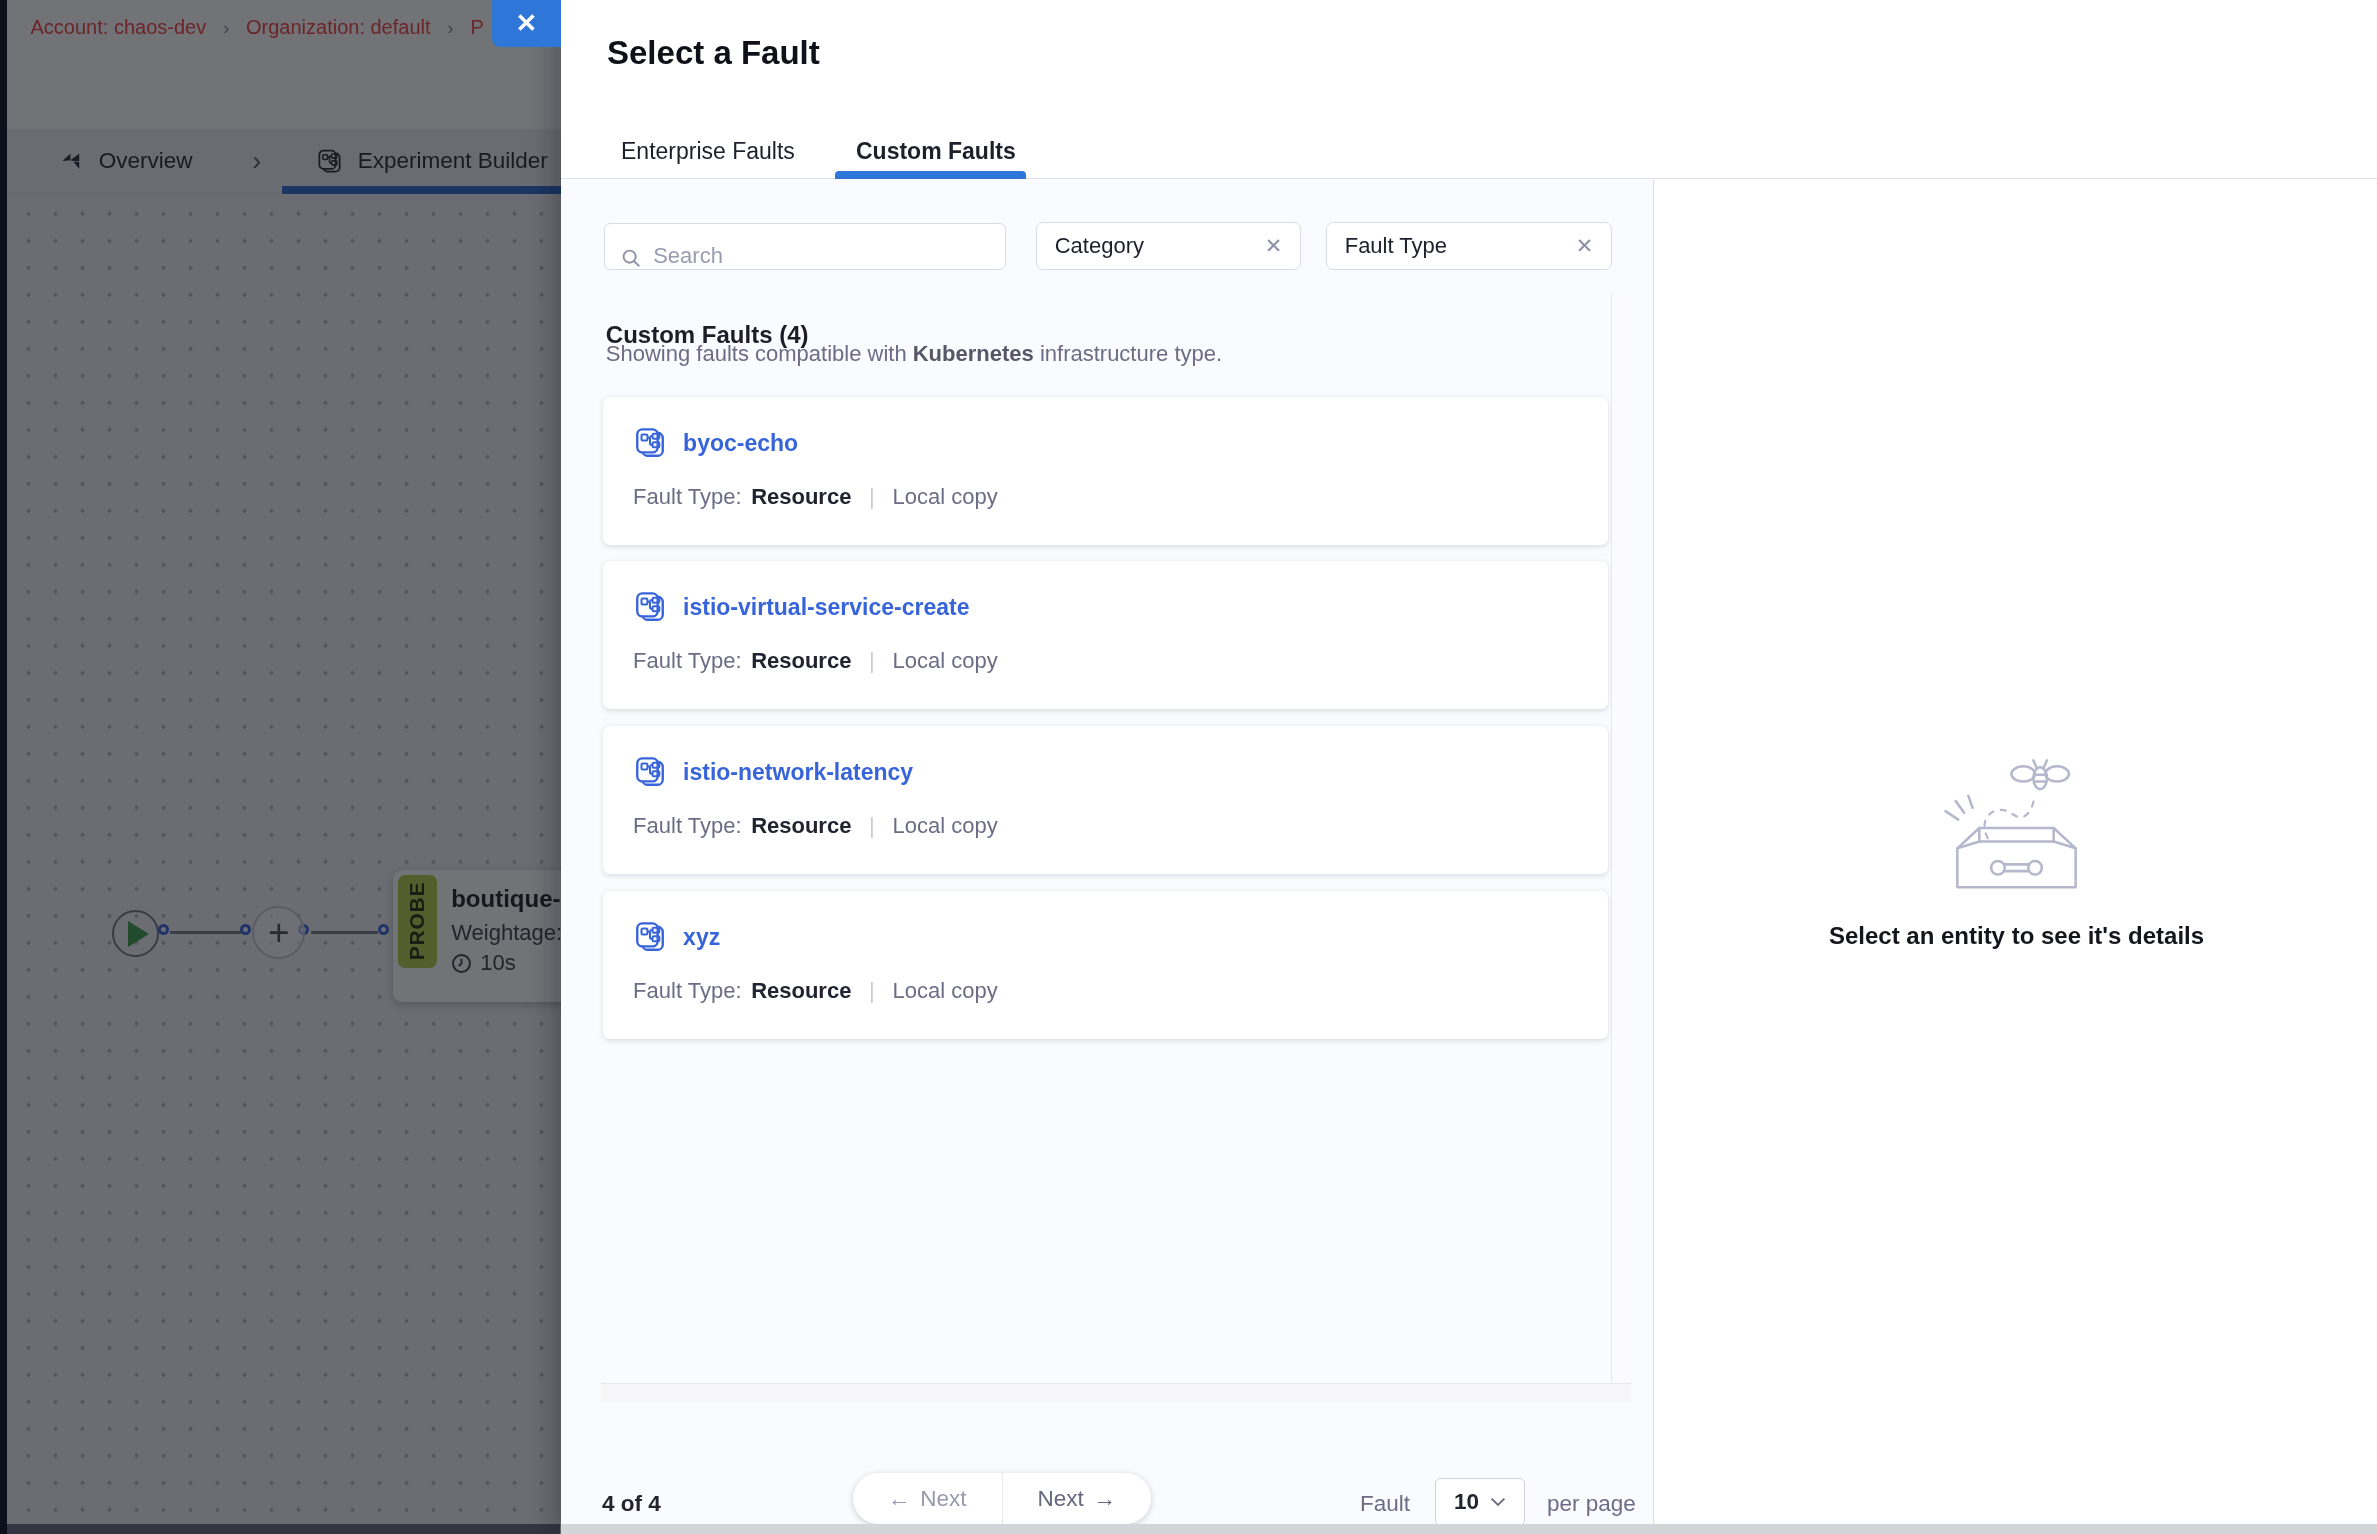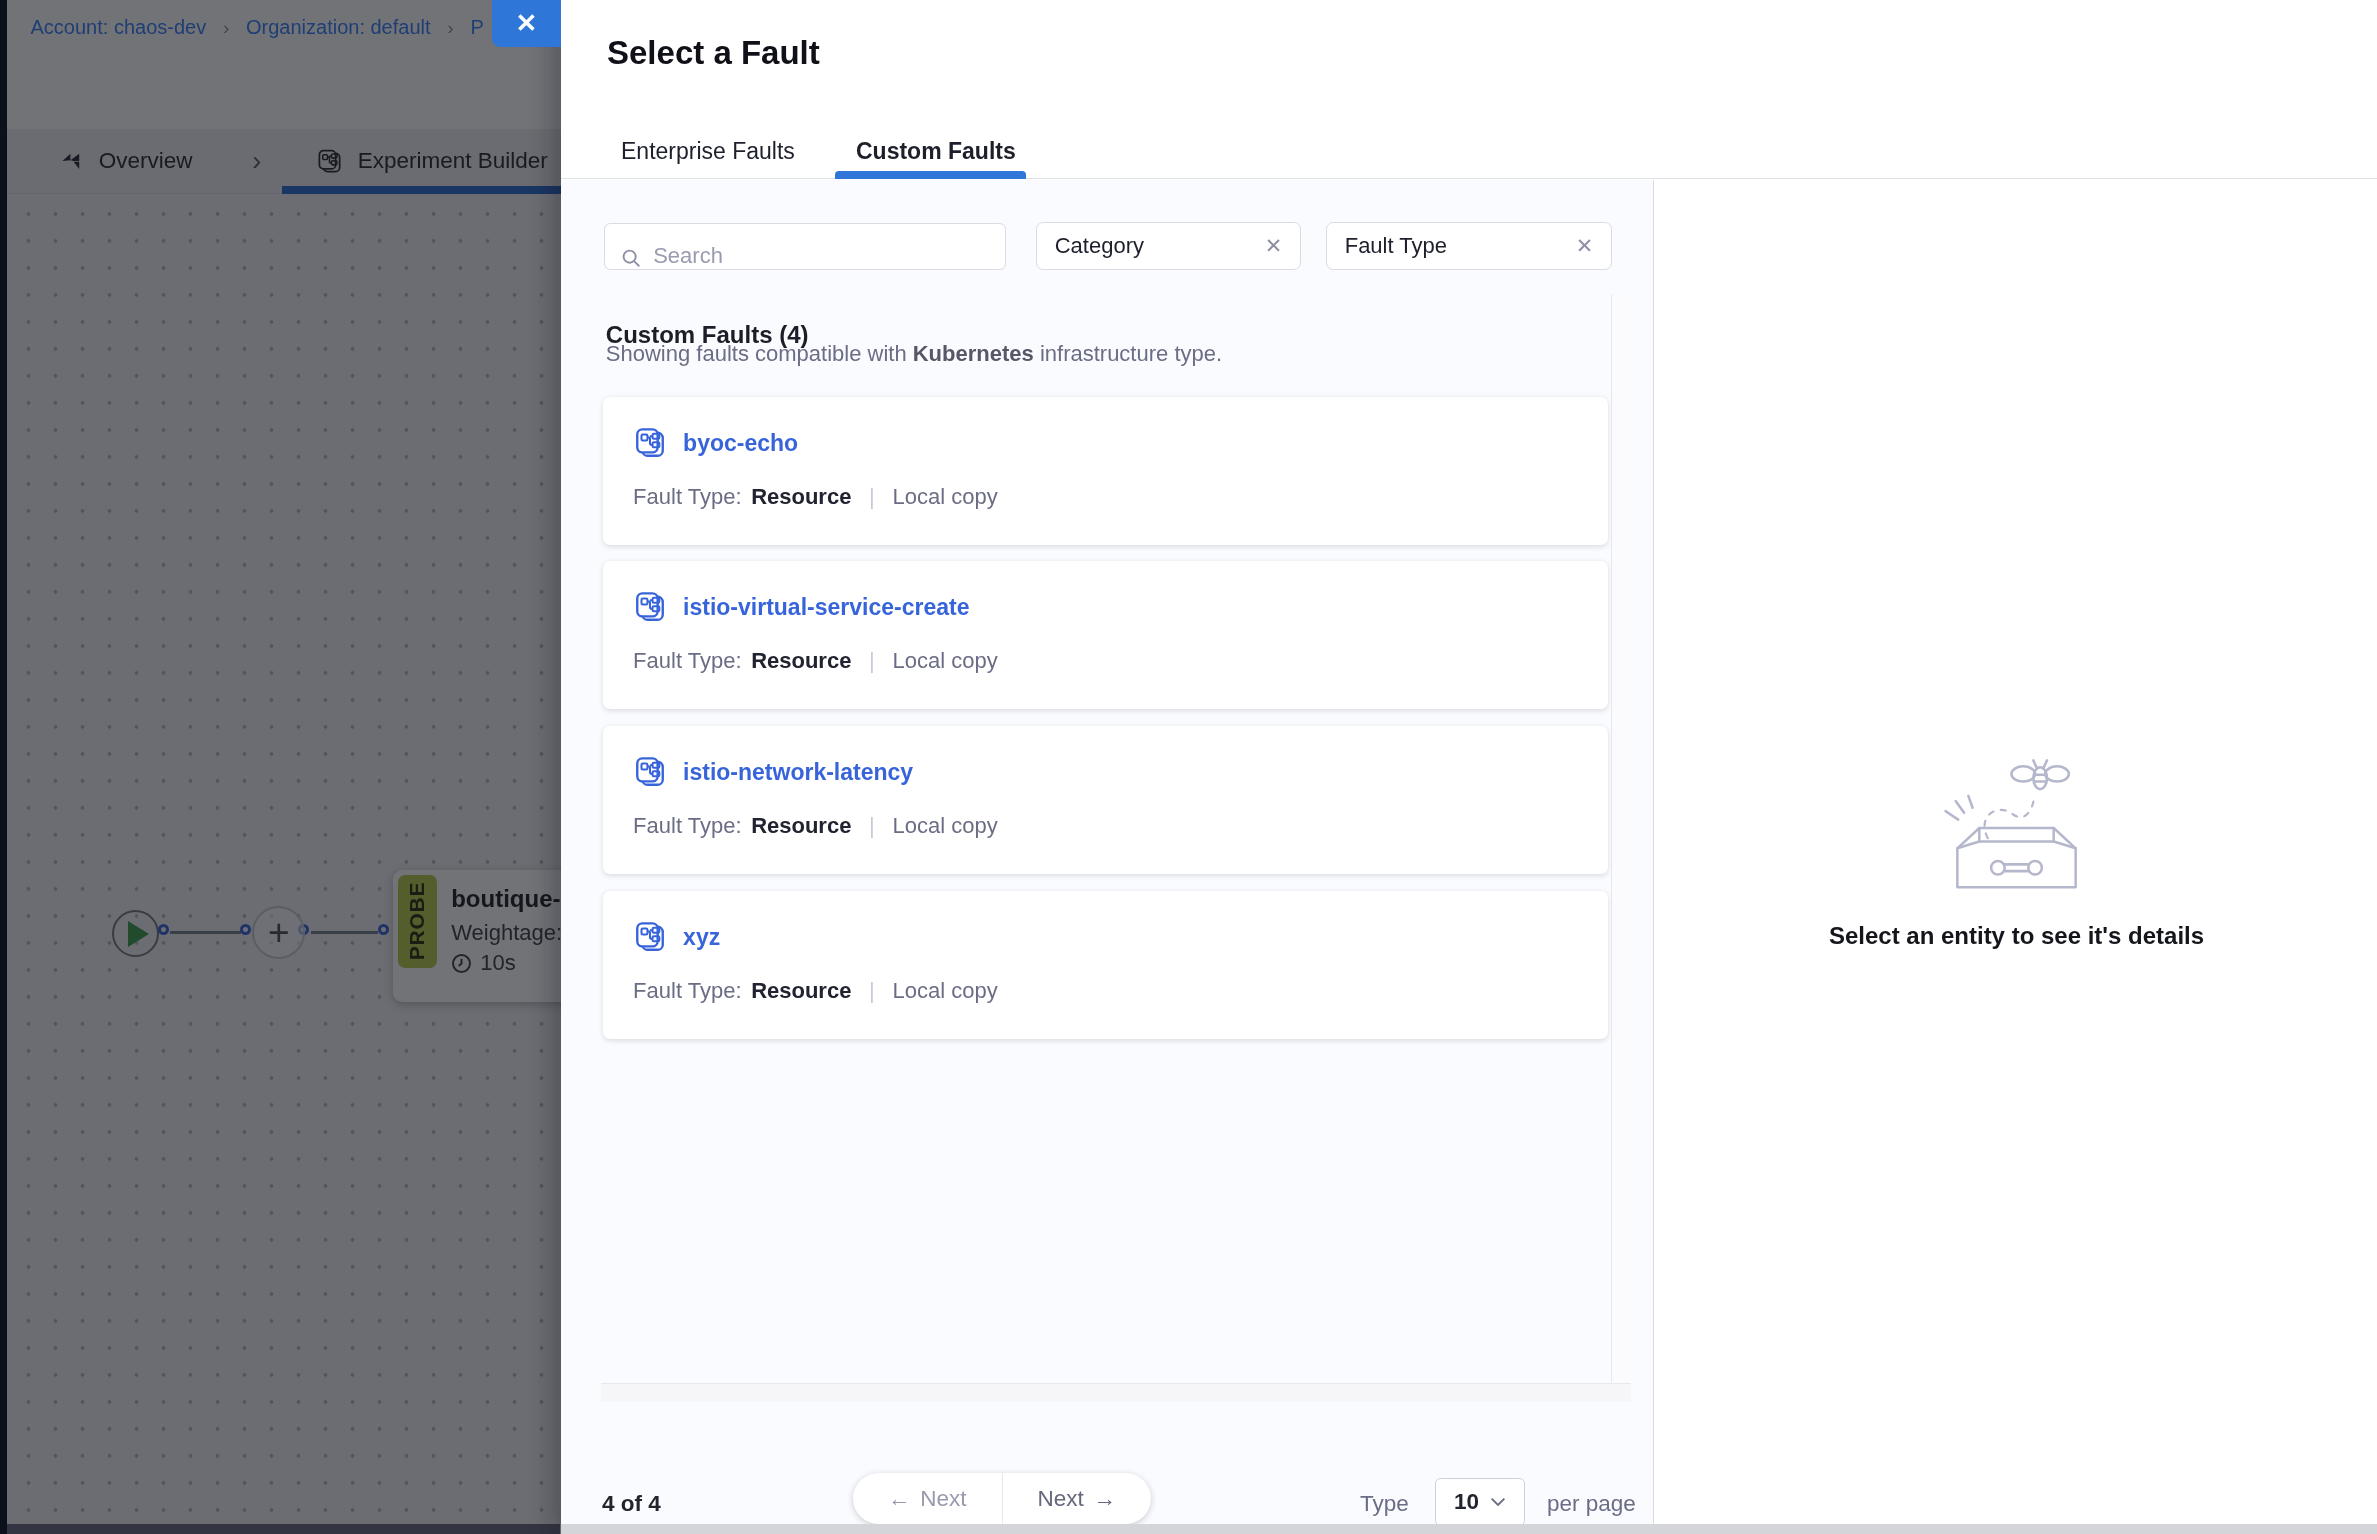--- a/index.html
+++ b/index.html
@@ -5,21 +5,21 @@
   * { margin:0; padding:0; box-sizing:border-box; }
   html,body { background:#fff; }
   #app {
     position:relative; width:2377px; height:1534px; overflow:hidden;
     font-family:"Liberation Sans", sans-serif; color:#23252e;
   }
   
   #base { position:absolute; inset:0; background:#fff; z-index:1; }
   .nav-strip { position:absolute; left:0; top:0; width:7.2px; height:1534px; background:#0d1524; }
   .crumbs { position:absolute; left:30.5px; top:16px; font-size:20px; white-space:nowrap; }
-  .crumb { color:#3b82f6; }
+  .crumb { color:#ef4444; }
   .crumb-sep { color:#8d929c; margin:0 11.2px; font-size:19px; }
   .page-title {
     position:absolute; left:29px; top:71px; font-size:31px; font-weight:700; color:#2a2d38;
     white-space:nowrap; width:546px; overflow:hidden;
   }
   .tabbar {
     position:absolute; left:7.2px; top:129px; width:2370px; height:65px;
     background:#eceef1; border-bottom:0.8px solid #dfe1e5;
   }
   .tab-item { position:absolute; top:0; height:64px; display:flex; align-items:center; gap:14.5px;
@@ -336,21 +336,21 @@
       <div class="pager">
         <button class="prev">
           <span>←</span>
           <span>Next</span>
         </button>
         <button class="next">
           <span>Next</span>
           <span>→</span>
         </button>
       </div>
-      <div class="show-label">Type</div>
+      <div class="show-label">Fault</div>
       <div class="page-size">
         <span>10</span>
         <span>
           <svg width="16" height="9.6" viewBox="0 0 20 12" fill="none" stroke="#6b6d85" stroke-width="2.4">
             <path d="M2 2 L10 10 L18 2"></path>
           </svg>
         </span>
       </div>
       <div class="per-page">per page</div>
     </div>

